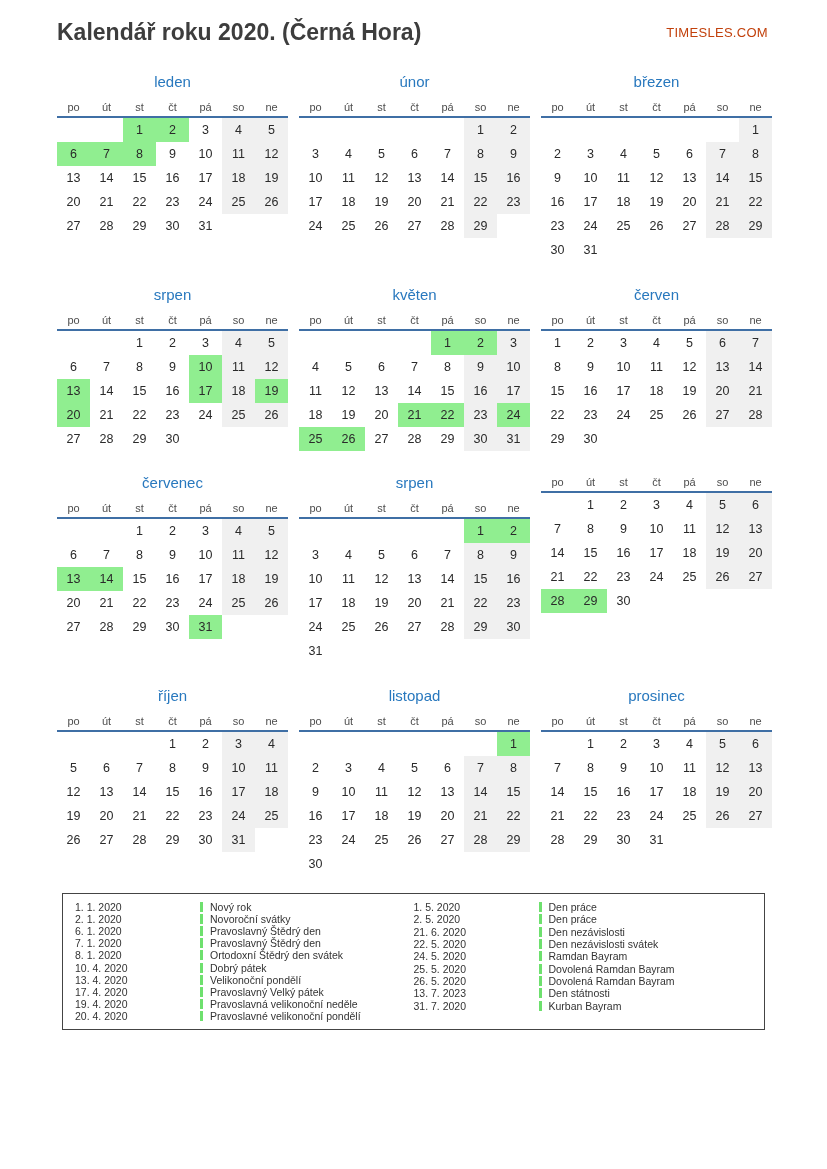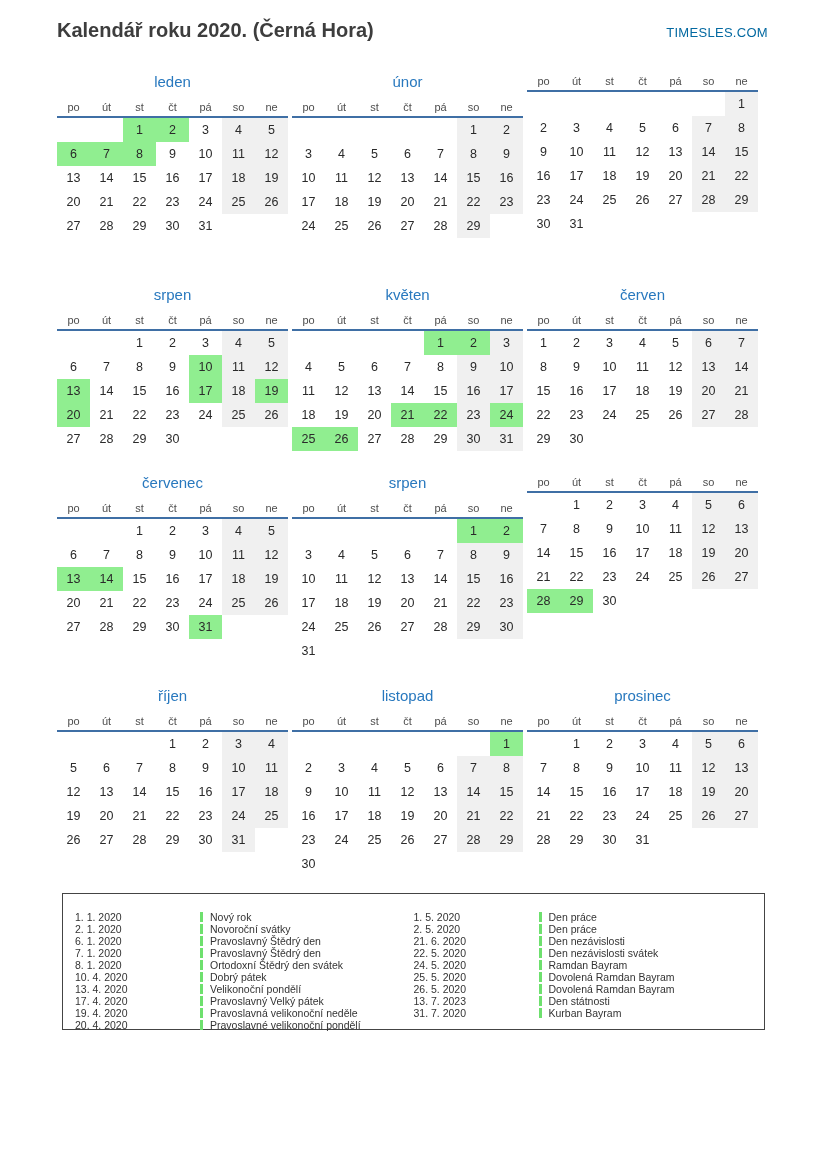--- a/index.html
+++ b/index.html
@@ -11,33 +11,33 @@
   }
   *{margin:0;padding:0;box-sizing:border-box;}
   html,body{background:#fff;}
   body{
     width:827px;height:1169px;position:relative;
     font-family:"Liberation Sans", sans-serif;
     color:#2a2a2a;
   }
   .page-title{
     position:absolute;left:57px;top:19px;
-    font-size:20px;color:#3d3d3d;
+    font-size:23px;color:#3d3d3d;
   }
   .site-link{
     position:absolute;right:59px;top:25px;
-    font-size:13px;color:#0369a1;text-decoration:none;
+    font-size:13px;color:#c2410c;text-decoration:none;
     letter-spacing:0.3px;
   }
   .months-grid{
     position:absolute;left:57px;top:72px;width:707px;
     display:grid;
     grid-template-columns:repeat(3,231px);
     grid-template-rows:213px 188px 213px auto;
-    column-gap:4px;
+    column-gap:11px;
     align-items:start;
   }
   .month{width:231px;}
   .month-title{
     text-align:center;font-size:15px;color:var(--accent-blue);
     height:20px;line-height:20px;margin-bottom:6px;
   }
   .weekday-row{
     display:grid;grid-template-columns:repeat(7,33px);
     border-bottom:2px solid var(--line-blue);
@@ -51,21 +51,21 @@
   }
   .day-cell{
     height:24px;line-height:24px;text-align:center;
     font-size:12.5px;color:#2a2a2a;
   }
   .day-cell.weekend{background:var(--weekend-gray);}
   .day-cell.holiday{background:var(--holiday-green);}
   .legend-box{
     position:absolute;left:62px;top:893px;width:703px;height:137px;
     border:1px solid #444;
-    padding:17px 12px;
+    padding:7px 12px;
     display:flex;
   }
   .legend-col{width:50%;display:flex;flex-direction:column;}
   .legend-row{
     display:flex;align-items:center;height:12.3px;
     font-size:10.5px;color:#333;
   }
   .legend-date{width:125px;flex:none;}
   .legend-bar{
     width:3px;height:10px;flex:none;background:var(--bar-green);
@@ -172,20 +172,21 @@
         <div class="day-cell">24</div>
         <div class="day-cell">25</div>
         <div class="day-cell">26</div>
         <div class="day-cell">27</div>
         <div class="day-cell">28</div>
         <div class="day-cell weekend">29</div>
         <div class="day-cell"></div>
       </div>
     </div>
     <div class="month">
+      <div class="month-title">březen</div>
       <div class="weekday-row">
         <span>po</span>
         <span>út</span>
         <span>st</span>
         <span>čt</span>
         <span>pá</span>
         <span>so</span>
         <span>ne</span>
       </div>
       <div class="days-grid">

